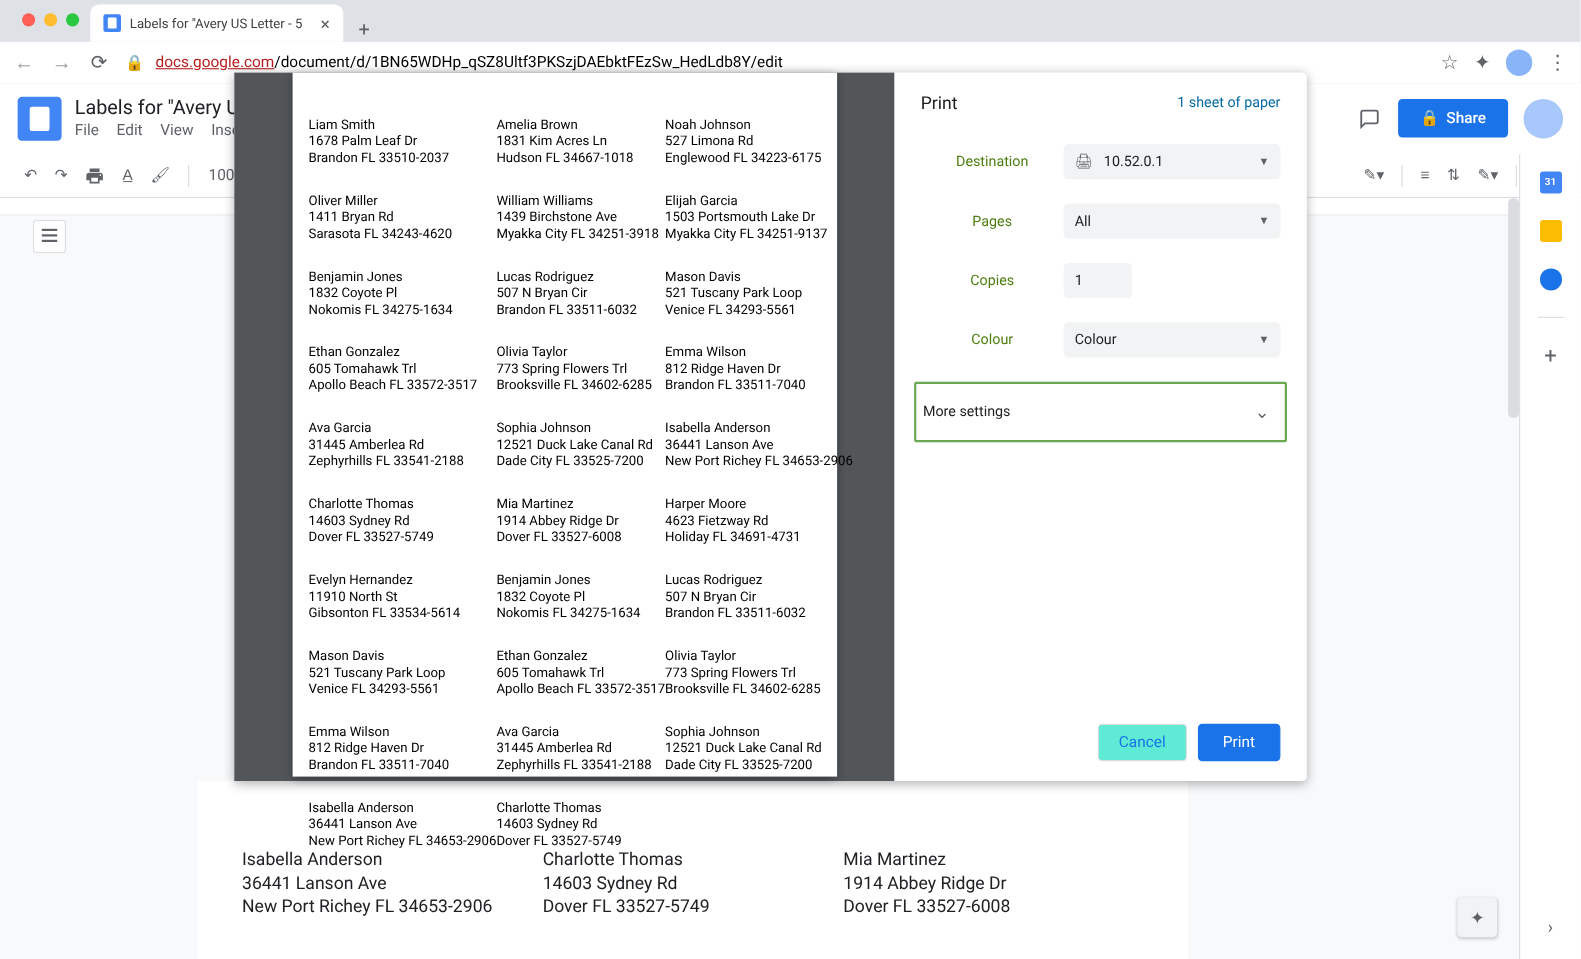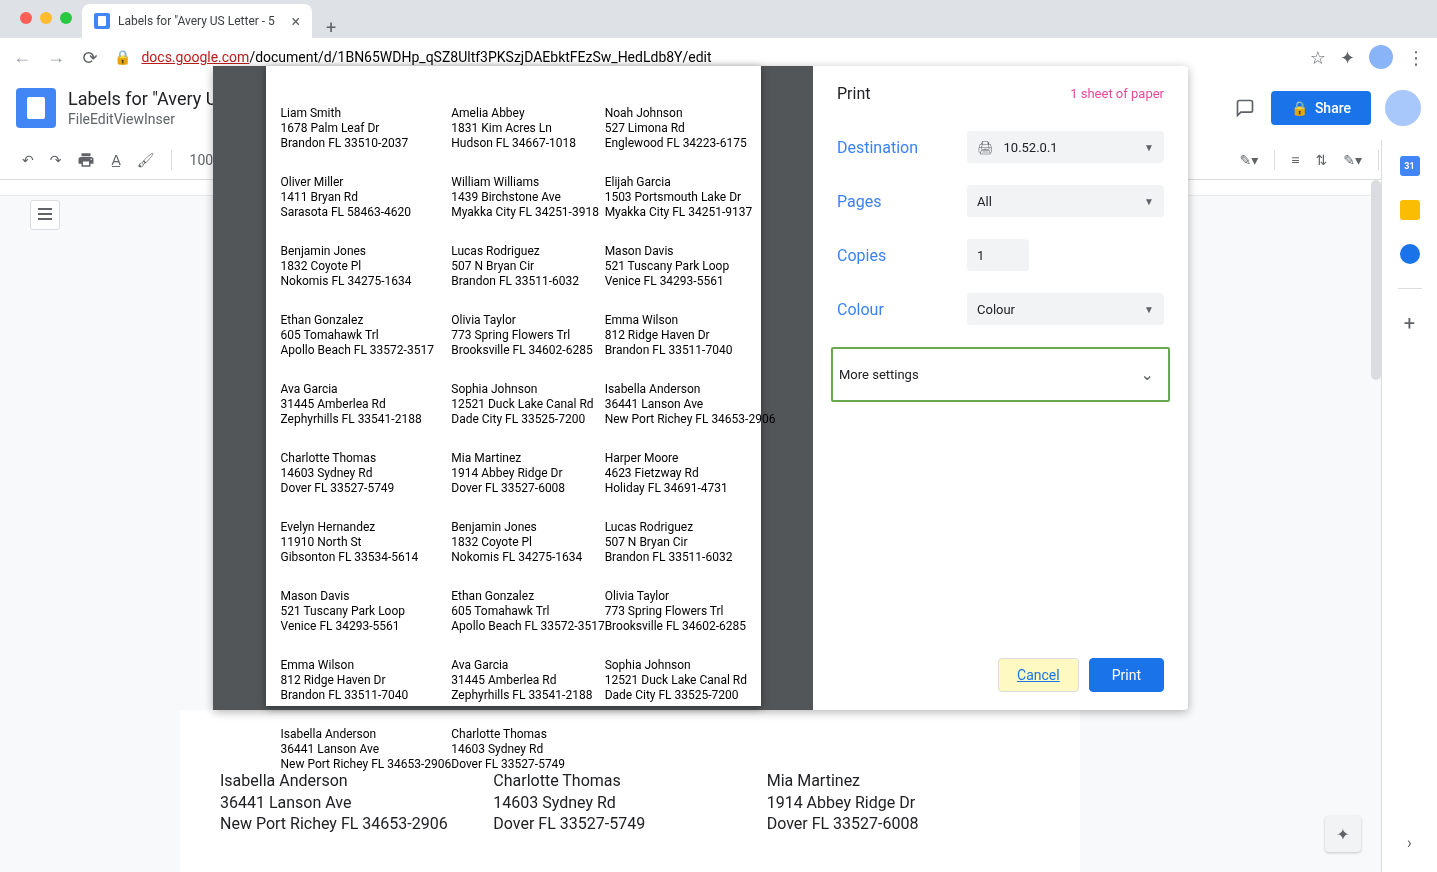--- a/index.html
+++ b/index.html
@@ -28,21 +28,21 @@
 .addr-right { display: flex; align-items: center; gap: 14px; margin-left: auto; }
 .star-icon, .ext-icon, .menu-dots { color: #5f6368; font-size: 18px; cursor: pointer; }
 .profile-badge { width: 24px; height: 24px; border-radius: 50%; background: #8ab4f8; display: flex; align-items: center; justify-content: center; }
 
 
 .docs-header { height: 64px; display: flex; align-items: center; padding: 8px 16px; gap: 12px; border-bottom: 1px solid transparent; }
 .docs-logo { width: 40px; height: 40px; background: #4285f4; border-radius: 4px; display: flex; align-items: center; justify-content: center; position: relative; }
 .docs-logo::after { content: ''; width: 18px; height: 22px; background: #fff; border-radius: 2px; }
 .docs-title-area { display: flex; flex-direction: column; gap: 2px; }
 .docs-title { font-size: 18px; color: #202124; }
-.docs-menus { display: flex; font-size: 14px; color: #5f6368; }
+.docs-menus { display: flex; gap: 16px; font-size: 14px; color: #5f6368; }
 .docs-menus span { cursor: pointer; }
 .docs-right { margin-left: auto; display: flex; align-items: center; gap: 14px; }
 .comment-icon { width: 24px; height: 24px; color: #5f6368; cursor: pointer; display:flex;align-items:center;justify-content:center;}
 .share-btn { background: #1a73e8; color: #fff; border: none; border-radius: 4px; padding: 9px 20px; font-size: 14px; font-weight: 500; display: flex; align-items: center; gap: 6px; cursor: pointer; }
 .avatar { width: 36px; height: 36px; border-radius: 50%; background: #a8c7fa; display:flex;align-items:center;justify-content:center; }
 
 
 .docs-toolbar { height: 40px; border-bottom: 1px solid #dadce0; display: flex; align-items: center; padding: 0 16px; gap: 4px; font-size: 14px; color: #5f6368; }
 .tb-item { padding: 4px 6px; cursor: pointer; display:flex;align-items:center;}
 .tb-sep { width: 1px; height: 20px; background: #dadce0; margin: 0 6px; }
@@ -75,33 +75,33 @@
 .print-dialog { position: absolute; left: 213px; top: 66px; width: 975px; height: 644px; background: #fff; box-shadow: 0 2px 10px rgba(0,0,0,0.3); border-radius: 4px; display: flex; z-index: 100; }
 .preview-pane { width: 600px; background: #525659; display: flex; align-items: flex-start; justify-content: center; padding: 0; }
 .preview-page { width: 495px; height: 640px; background: #fff; box-shadow: 0 2px 8px rgba(0,0,0,0.4); padding: 40px 15px 20px 15px; }
 .label-grid { display: grid; grid-template-columns: repeat(3, 1fr); gap: 24px 0; }
 .label-cell { font-size: 12px; color: #000; line-height: 1.25; }
 .label-cell div { white-space: nowrap; }
 
 .settings-pane { flex: 1; display: flex; flex-direction: column; padding: 18px 24px; }
 .settings-head { display: flex; justify-content: space-between; align-items: center; margin-bottom: 28px; }
 .settings-head h2 { font-size: 16px; font-weight: 400; color: #202124; }
-.sheet-count { font-size: 13px; color: #ec4899; }
+.sheet-count { font-size: 13px; color: #0369a1; }
 .setting-row { display: flex; align-items: center; margin-bottom: 22px; }
-.setting-label { width: 130px; font-size: 16px; color: #3b82f6; }
+.setting-label { width: 130px; font-size: 13px; color: #4d7c0f; text-align: center; }
 .setting-control { flex: 1; }
 .select-box { background: #f1f3f4; border-radius: 4px; height: 32px; display: flex; align-items: center; padding: 0 10px; font-size: 13px; color: #202124; cursor: pointer; justify-content: space-between; }
 .select-box .caret { color: #5f6368; font-size: 10px; }
 .printer-icon { margin-right: 10px; color: #5f6368; }
 .copies-input { background: #f1f3f4; border: none; border-radius: 4px; height: 32px; width: 62px; padding: 0 10px; font-size: 13px; color: #202124; }
 .more-settings { border: 2px solid #6aa84f; border-radius: 2px; padding: 16px 0 16px 0; margin: 0 -6px; display: flex; justify-content: space-between; align-items: center; cursor: pointer; }
 .more-settings span:first-child { padding-left: 6px; font-size: 13px; color: #202124; }
 .more-settings .caret { padding-right: 14px; color: #5f6368; }
 .dialog-actions { margin-top: auto; display: flex; justify-content: flex-end; gap: 10px; }
-.btn-cancel { background: #fef9c3; border: 1px solid #dadce0; color: #1a73e8; border-radius: 4px; padding: 8px 18px; font-size: 14px; cursor: pointer; text-decoration: underline; }
+.btn-cancel { background: #5eead4; border: 1px solid #dadce0; color: #1a73e8; border-radius: 4px; padding: 8px 18px; font-size: 14px; cursor: pointer; }
 .btn-print { background: #1a73e8; border: 1px solid #1a73e8; color: #fff; border-radius: 4px; padding: 8px 22px; font-size: 14px; cursor: pointer; }
 
 .doc-scroll { position: absolute; right: 56px; top: 180px; width: 10px; height: 200px; background: #dadce0; border-radius: 5px; }
 </style>
 </head>
 <body>
 
 <div class="browser-chrome">
   <div class="tab-strip">
     <div class="traffic-lights">
@@ -225,33 +225,33 @@
 <div class="print-dialog">
   <div class="preview-pane">
     <div class="preview-page">
       <div class="label-grid" id="label-grid">
           <div class="label-cell">
             <div>Liam Smith</div>
             <div>1678 Palm Leaf Dr</div>
             <div>Brandon FL 33510-2037</div>
           </div>
           <div class="label-cell">
-            <div>Amelia Abbey</div>
+            <div>Amelia Brown</div>
             <div>1831 Kim Acres Ln</div>
             <div>Hudson FL 34667-1018</div>
           </div>
           <div class="label-cell">
             <div>Noah Johnson</div>
             <div>527 Limona Rd</div>
             <div>Englewood FL 34223-6175</div>
           </div>
           <div class="label-cell">
             <div>Oliver Miller</div>
             <div>1411 Bryan Rd</div>
-            <div>Sarasota FL 58463-4620</div>
+            <div>Sarasota FL 34243-4620</div>
           </div>
           <div class="label-cell">
             <div>William Williams</div>
             <div>1439 Birchstone Ave</div>
             <div>Myakka City FL 34251-3918</div>
           </div>
           <div class="label-cell">
             <div>Elijah Garcia</div>
             <div>1503 Portsmouth Lake Dr</div>
             <div>Myakka City FL 34251-9137</div>

